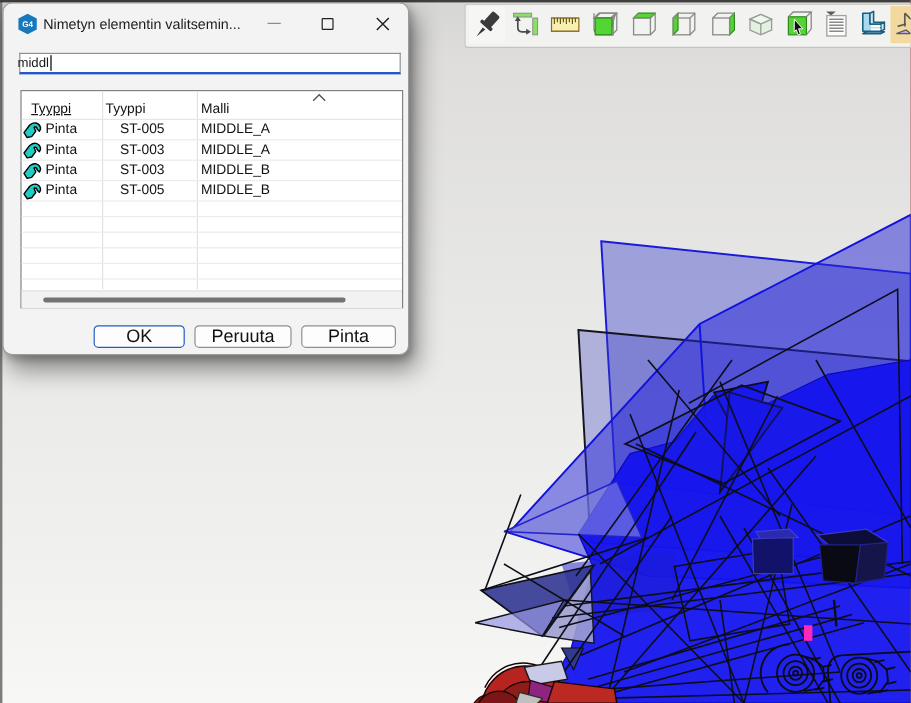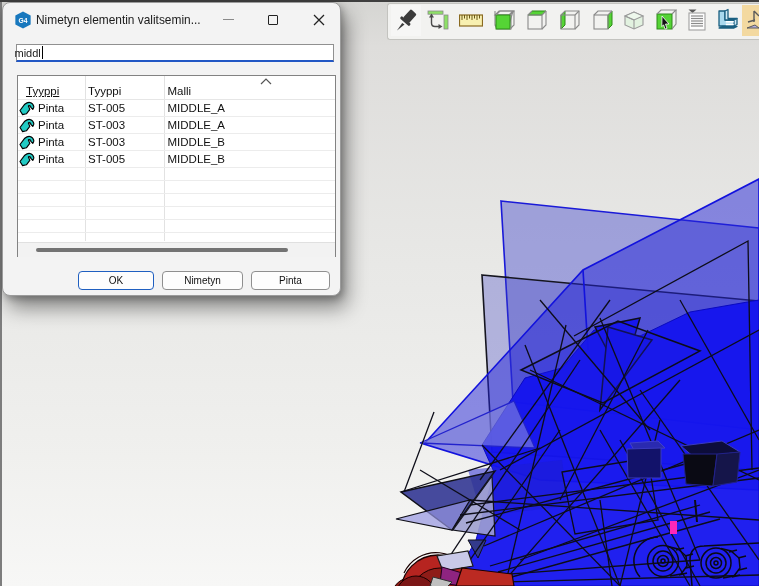--- a/index.html
+++ b/index.html
@@ -12,25 +12,25 @@
            background:#f2f2f0;border:1px solid #c3c3bf;border-right:none;
            border-radius:3px 0 0 3px;z-index:4;}
   .tb{position:absolute;top:1px;width:30px;height:31px;}
   .tb svg{position:absolute;left:3px;top:3px;}
   #dialog{position:absolute;left:2px;top:2px;width:337px;height:292px;
           background:#f3f3f3;border:1px solid #9b9b9b;border-radius:8px;
           box-shadow:6px 12px 20px rgba(0,0,0,.42), 2px 3px 7px rgba(0,0,0,.25);
           z-index:10;font-size:11.5px;color:#111;}
   .row{position:absolute;left:0;width:317px;height:17px;}
   .row .c1{position:absolute;left:20px;top:2px;}
-  .row .c2{position:absolute;left:70px;top:2px;}
+  .row .c2{position:absolute;left:82px;top:2px;}
   .row .c3{position:absolute;left:149.5px;top:2px;}
   .hl{position:absolute;left:0;width:317px;height:1px;background:#ececec;}
   .dbtn{position:absolute;top:268px;height:17px;border:1px solid #8f8f8f;border-radius:4px;
-        background:#fdfdfd;text-align:center;line-height:17px;font-size:10px;color:#111;}
+        background:#fdfdfd;text-align:center;line-height:17px;font-size:15px;color:#111;}
 </style>
 </head>
 <body>
 <div id="page">
   <svg id="scene" width="759" height="586" viewBox="0 0 759 586">
     <defs>
       <linearGradient id="bgg" x1="0" y1="0" x2="0" y2="1">
         <stop offset="0" stop-color="#d5d5d2"></stop>
         <stop offset="0.08" stop-color="#dedddb"></stop>
         <stop offset="0.45" stop-color="#e8e8e6"></stop>
@@ -354,18 +354,18 @@
       <div class="hl" style="top:130px;"></div>
         <div class="hl" style="top:143px;"></div>
       <div class="hl" style="top:156px;"></div>
 
       <div style="position:absolute;left:0;top:166px;width:317px;height:14px;background:#f2f2f2;border-top:1px solid #e0e0e0;">
         <div style="position:absolute;left:18px;top:5px;width:252px;height:4px;background:#737373;border-radius:2px;"></div>
       </div>
     </div>
 
     <div class="dbtn" style="left:75px;width:74px;border:1.5px solid #1f5fc0;">OK</div>
-    <div class="dbtn" style="left:159px;width:79px;">Nimetyn</div>
+    <div class="dbtn" style="left:159px;width:79px;">Peruuta</div>
     <div class="dbtn" style="left:248px;width:77px;">Pinta</div>
   </div>
   <div id="edgeL"></div>
   <div id="edgeT"></div>
 </div>
 
 </body></html>

